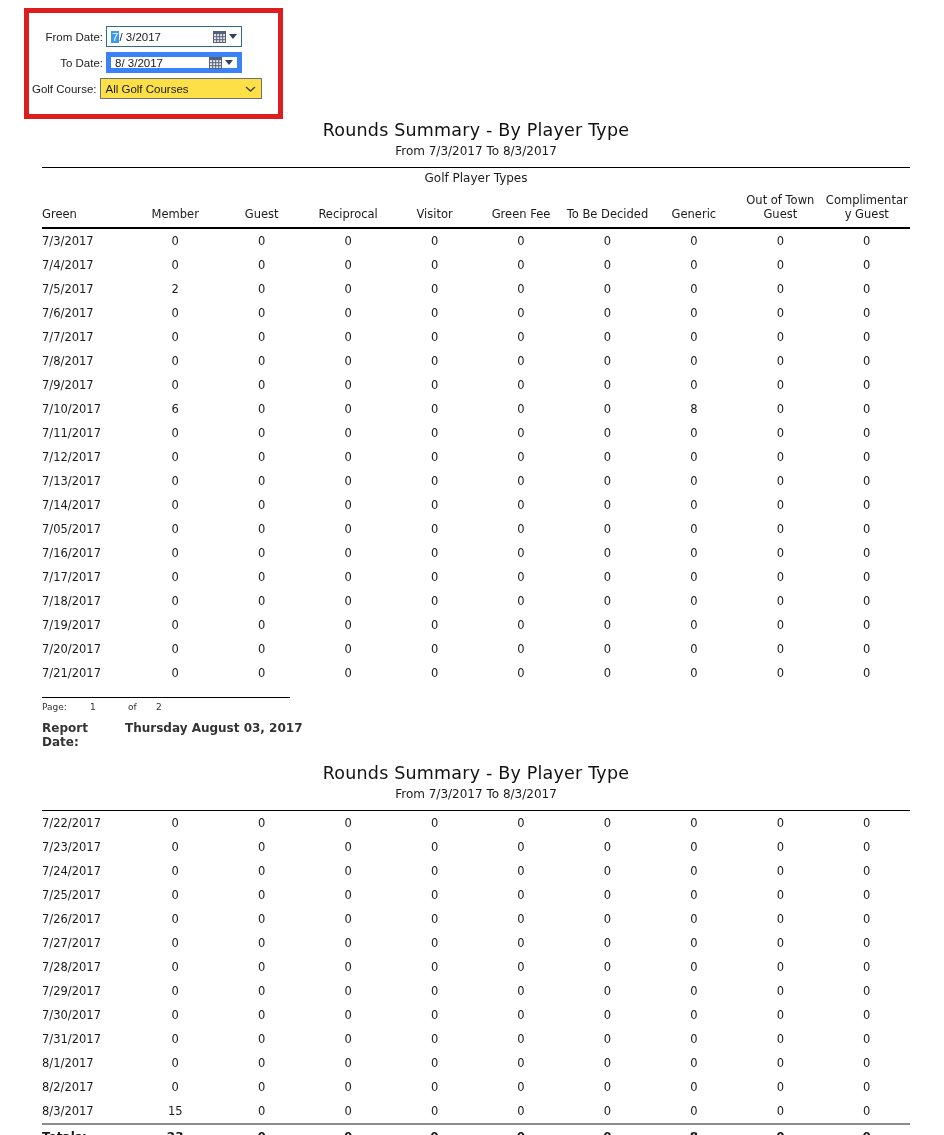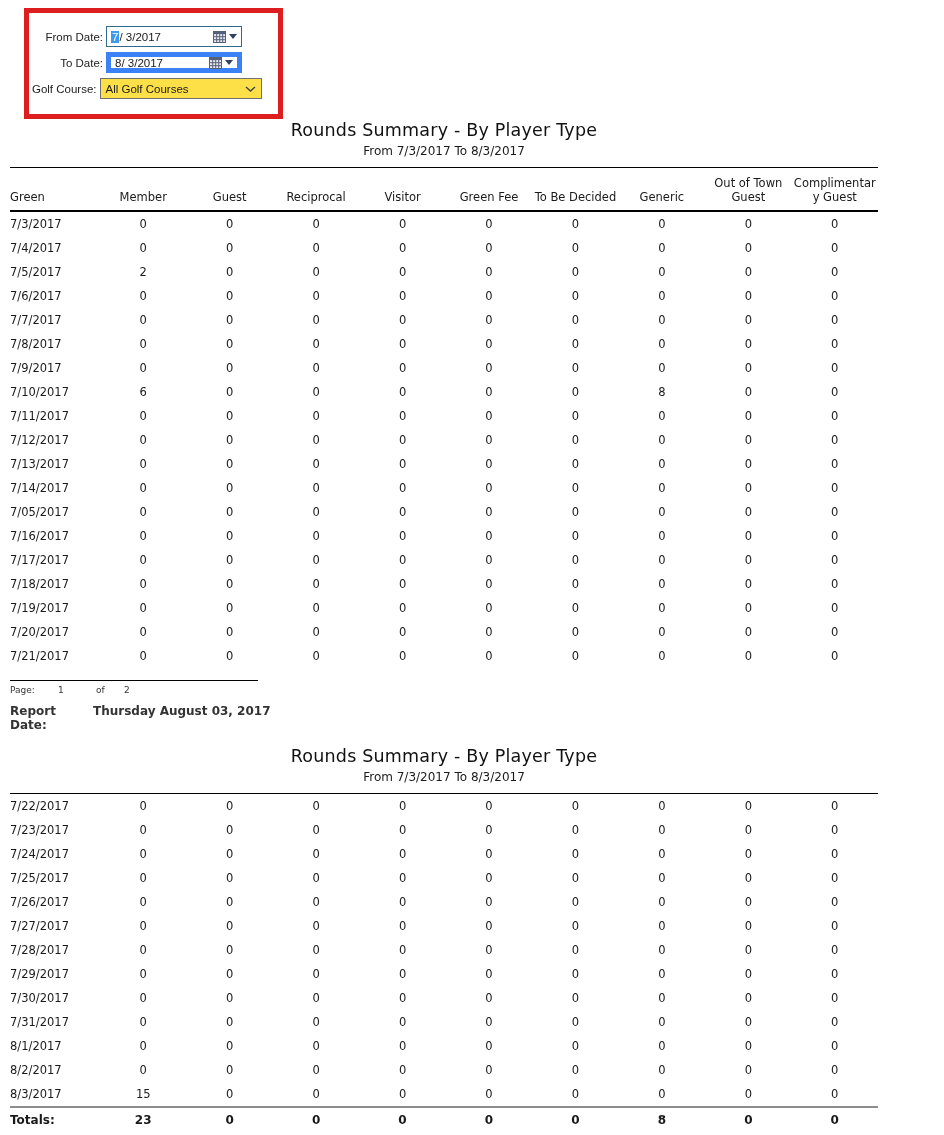--- a/index.html
+++ b/index.html
@@ -20,21 +20,21 @@
   .datefield .spacer { flex:1; }
   .cal-icon { width:13px; height:12px; display:inline-block; margin-right:3px; }
   .caret-down { width:0; height:0; border-left:4px solid transparent;
     border-right:4px solid transparent; border-top:5px solid #32425a; }
   .combo { width:177px; height:21px; border:1px solid #707070; background:#fde047;
     display:flex; align-items:center; padding:0 5px; font-size:11.5px;
     font-family:"Liberation Sans", sans-serif; }
   .combo .spacer { flex:1; }
 
   
-  .report { width:868px; margin-left:10px; }
+  .report { width:868px; margin-left:42px; }
   .r-title { text-align:center; font-size:17.5px; color:#111; letter-spacing:.2px; }
   .r-sub { text-align:center; font-size:12px; margin-top:4px; }
   .hline { border-top:1px solid #000; }
   .section-label { text-align:center; font-size:12px; padding:3px 0 0 0; }
 
   .grid { display:grid; grid-template-columns:90px repeat(9, 1fr); }
   .header-row { align-items:end; padding:8px 0 5px 0; border-bottom:2px solid #000;
     font-size:11.5px; }
   .header-cell { text-align:center; white-space:pre-line; line-height:1.25; }
   .header-cell:first-child { text-align:left; }
@@ -116,20 +116,21 @@
           </svg>
       </span>
     </div>
   </div>
 </div>
 
 <div class="report" style="padding-top:120px;">
   <div class="r-title">Rounds Summary - By Player Type</div>
   <div class="r-sub">From 7/3/2017 To 8/3/2017</div>
   <div class="hline" style="margin-top:9px;"></div>
+  <div class="section-label">Golf Player Types</div>
 
   <div class="grid header-row">
       <div class="header-cell">Green</div>
       <div class="header-cell">Member</div>
       <div class="header-cell">Guest</div>
       <div class="header-cell">Reciprocal</div>
       <div class="header-cell">Visitor</div>
       <div class="header-cell">Green Fee</div>
       <div class="header-cell">To Be Decided</div>
       <div class="header-cell">Generic</div>

